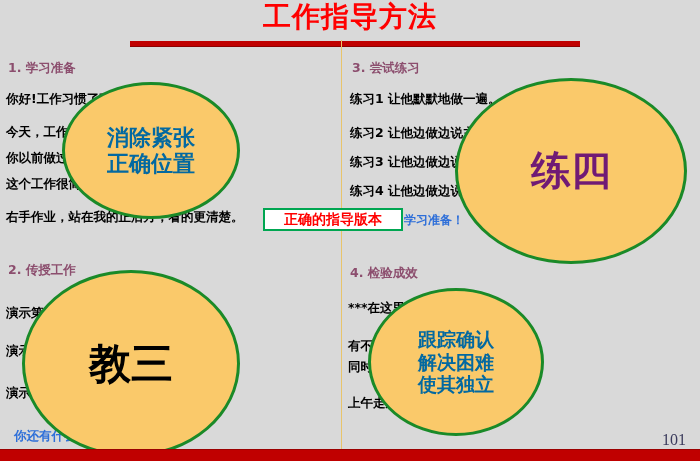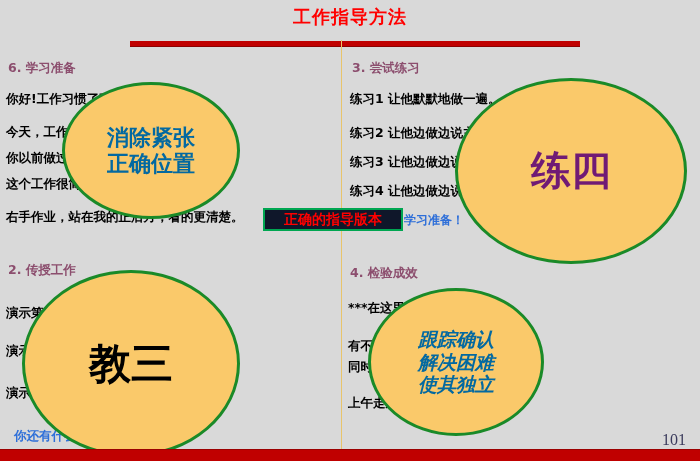--- a/index.html
+++ b/index.html
@@ -18,21 +18,21 @@
   }
 
   
   .title {
     position: absolute;
     left: 0;
     top: 2px;
     width: 700px;
     text-align: center;
     color: #ff0000;
-    font-size: 18px;
+    font-size: 28px;
     font-weight: bold;
     letter-spacing: 1px;
     line-height: 30px;
     white-space: nowrap;
   }
   .title-rule {
     position: absolute;
     left: 130px;
     top: 41px;
     width: 450px;
@@ -90,21 +90,21 @@
     color: #2e6fd9;
   }
 
   
   .center-label {
     position: absolute;
     left: 263px;
     top: 208px;
     width: 140px;
     height: 23px;
-    background: #0f172a;
+    background: #ffffff;
     border: 2px solid #00a651;
     box-sizing: border-box;
     color: #ff0000;
     font-size: 14px;
     font-weight: bold;
     line-height: 19px;
     text-align: center;
     white-space: nowrap;
   }
 
@@ -138,21 +138,20 @@
     left: 22px; top: 270px; width: 218px; height: 187px;
     font-size: 42px;
   }
   #ellipse-practice {
     left: 455px; top: 78px; width: 232px; height: 186px;
     font-size: 40px;
   }
   #ellipse-followup {
     left: 368px; top: 288px; width: 176px; height: 148px;
     font-size: 19px;
-    font-style: italic;
   }
 
   
   .page-num {
     position: absolute;
     right: 14px;
     top: 431px;
     color: #3b3b5c;
     font-family: "Liberation Serif", "DejaVu Serif", serif;
     font-size: 16px;
@@ -162,21 +161,21 @@
 </head>
 <body>
 
 <div id="slide">
 
   <div class="title">工作指导方法</div>
   <div class="title-rule"></div>
 
   <div class="v-divider"></div>
 
-  <div class="sec-head" style="left:8px; top:60px;">6.  学习准备</div>
+  <div class="sec-head" style="left:8px; top:60px;">1.  学习准备</div>
   <div class="line" style="left:6px; top:91px;">你好!工作习惯了吗?身体。</div>
   <div class="line" style="left:6px; top:124px;">今天，工作教给你。</div>
   <div class="line" style="left:6px; top:150px;">你以前做过这个工作吗?</div>
   <div class="line" style="left:6px; top:176px;">这个工作很简单，请放心。</div>
   <div class="line" style="left:6px; top:209px;">右手作业，站在我的正后方，看的更清楚。</div>
 
   <div class="sec-head" style="left:8px; top:262px;">2. 传授工作</div>
   <div class="line" style="left:6px; top:305px;">演示第一遍，说明主要步骤。</div>
   <div class="line" style="left:6px; top:343px;">演示第二遍，说明要点。</div>
   <div class="line" style="left:6px; top:385px;">演示第三遍，说明理由。</div>

